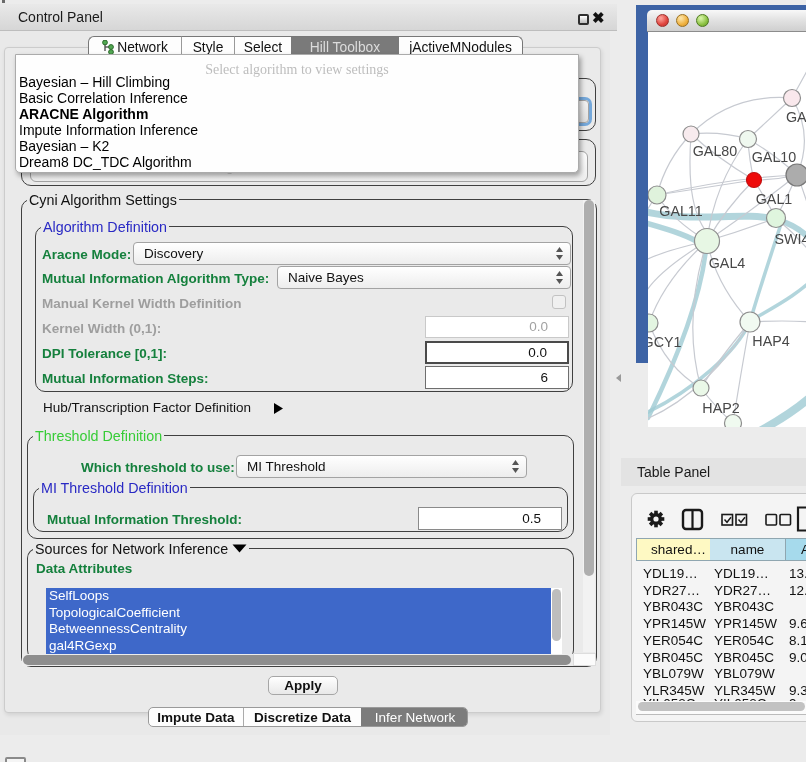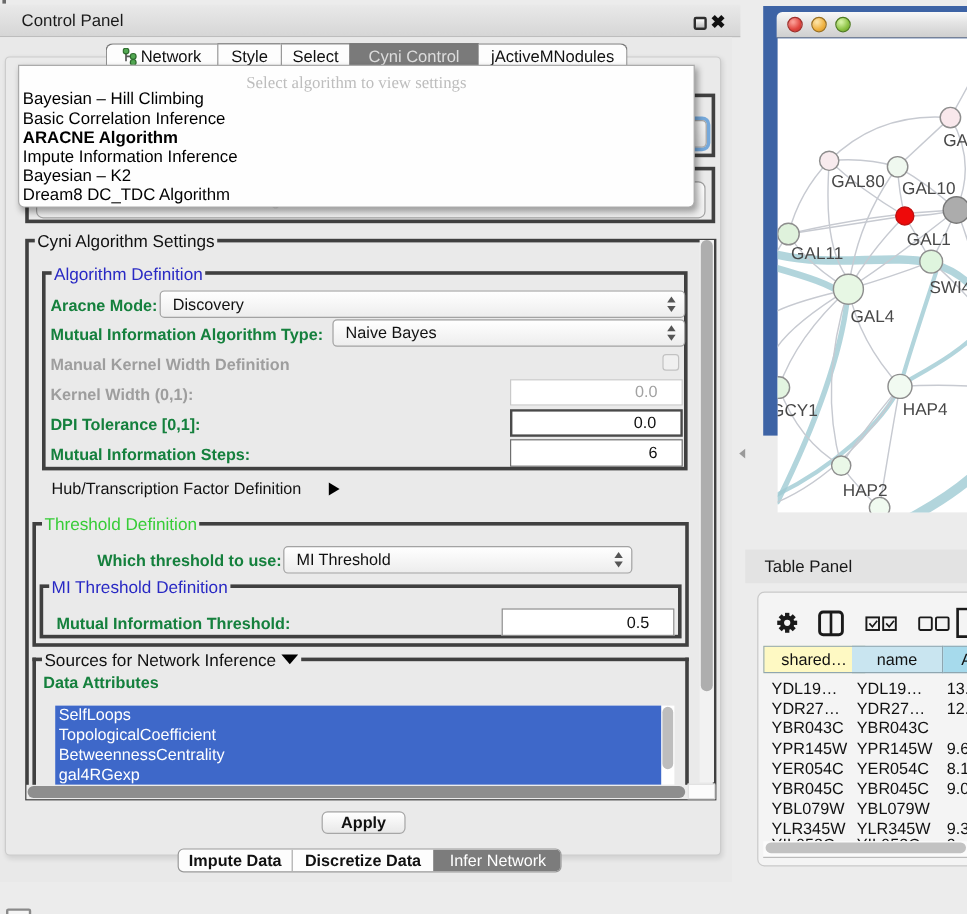--- a/index.html
+++ b/index.html
@@ -29,21 +29,21 @@
   box-shadow:1px 2px 4px rgba(0,0,0,0.10);
 }
 
 .tab { position:absolute; top:36px; height:22px; line-height:21px; font-size:13.8px;
   background:#FDFDFD; border-top:1px solid #777; text-align:center; color:#111; }
 .tab.first { border-left:1px solid #777; border-top-left-radius:6px; }
 .tab.last  { border-right:1px solid #777; border-top-right-radius:6px; }
 .tab.sep   { border-left:1px solid #999; }
 .tab.dark  { background:#7A7A7A; color:#DCDCDC; }
 
-.gbox { position:absolute; border:3px solid #404040; border-radius:0; }
+.gbox { position:absolute; border:1px solid #404040; border-radius:10px; }
 .gtitle { position:absolute; top:-8px; left:5px; background:#EAEAEA; padding:0 2px;
   font-size:14.3px; line-height:16px; white-space:nowrap; }
 .lbl  { position:absolute; font-size:13.5px; font-weight:bold; color:#15803d; white-space:nowrap; }
 .dlbl { color:#9E9E9E; }
 .combo { position:absolute; border:1px solid #A3A3A3; border-radius:4px;
   background:linear-gradient(#FFFFFF,#EDEDED); font-size:13.5px; color:#111;
   line-height:21px; padding-left:10px; white-space:nowrap; }
 .combo .arr { position:absolute; right:6px; top:0; height:100%; width:9px; }
 .field { position:absolute; background:#fff; font-size:13.5px; color:#111;
   text-align:right; padding-right:20px; }
@@ -92,21 +92,21 @@
   <div class="tab first" style="left:88px;width:93px;">
     <svg width="13" height="14" viewBox="0 0 13 14" style="vertical-align:-2px;margin-right:2px;">
       <line x1="3" y1="3" x2="3" y2="11" stroke="#555" stroke-width="1.4"></line>
       <line x1="3" y1="7" x2="9" y2="7" stroke="#555" stroke-width="1.4"></line>
       <circle cx="3" cy="2.5" r="2.4" fill="#52A852" stroke="#2E6B2E"></circle>
       <circle cx="9" cy="7" r="2.4" fill="#52A852" stroke="#2E6B2E"></circle>
       <circle cx="9" cy="12" r="2.4" fill="#52A852" stroke="#2E6B2E"></circle>
     </svg>Network</div>
   <div class="tab sep" style="left:181px;width:53px;">Style</div>
   <div class="tab sep" style="left:234px;width:57px;">Select</div>
-  <div class="tab dark" style="left:291px;width:108px;">Cyni Control</div>
+  <div class="tab dark" style="left:291px;width:108px;">Hill Toolbox</div>
   <div class="tab last" style="left:399px;width:124px;">jActiveMNodules</div>
 
   <div class="gbox" style="left:21px;top:78px;width:575px;height:53px;"></div>
   <div class="combo" style="left:340px;top:100px;width:249px;height:23px;box-shadow:0 0 0 3px rgba(96,156,215,0.85);background:linear-gradient(#F2F2F2,#DFDFDF);"></div>
   <div class="gbox" style="left:21px;top:139px;width:575px;height:47px;"></div>
   <div class="combo" style="left:30px;top:151px;width:558px;height:31px;border-radius:6px;color:#C6C6C6;line-height:30px;"><span style="margin-left:185px;">gal-filtered default node table</span></div>
 
   <div class="gbox" style="left:21px;top:199px;width:576px;height:468px;">
     <div class="gtitle" style="background:#EAEAEA;">Cyni Algorithm Settings</div>
   </div>

